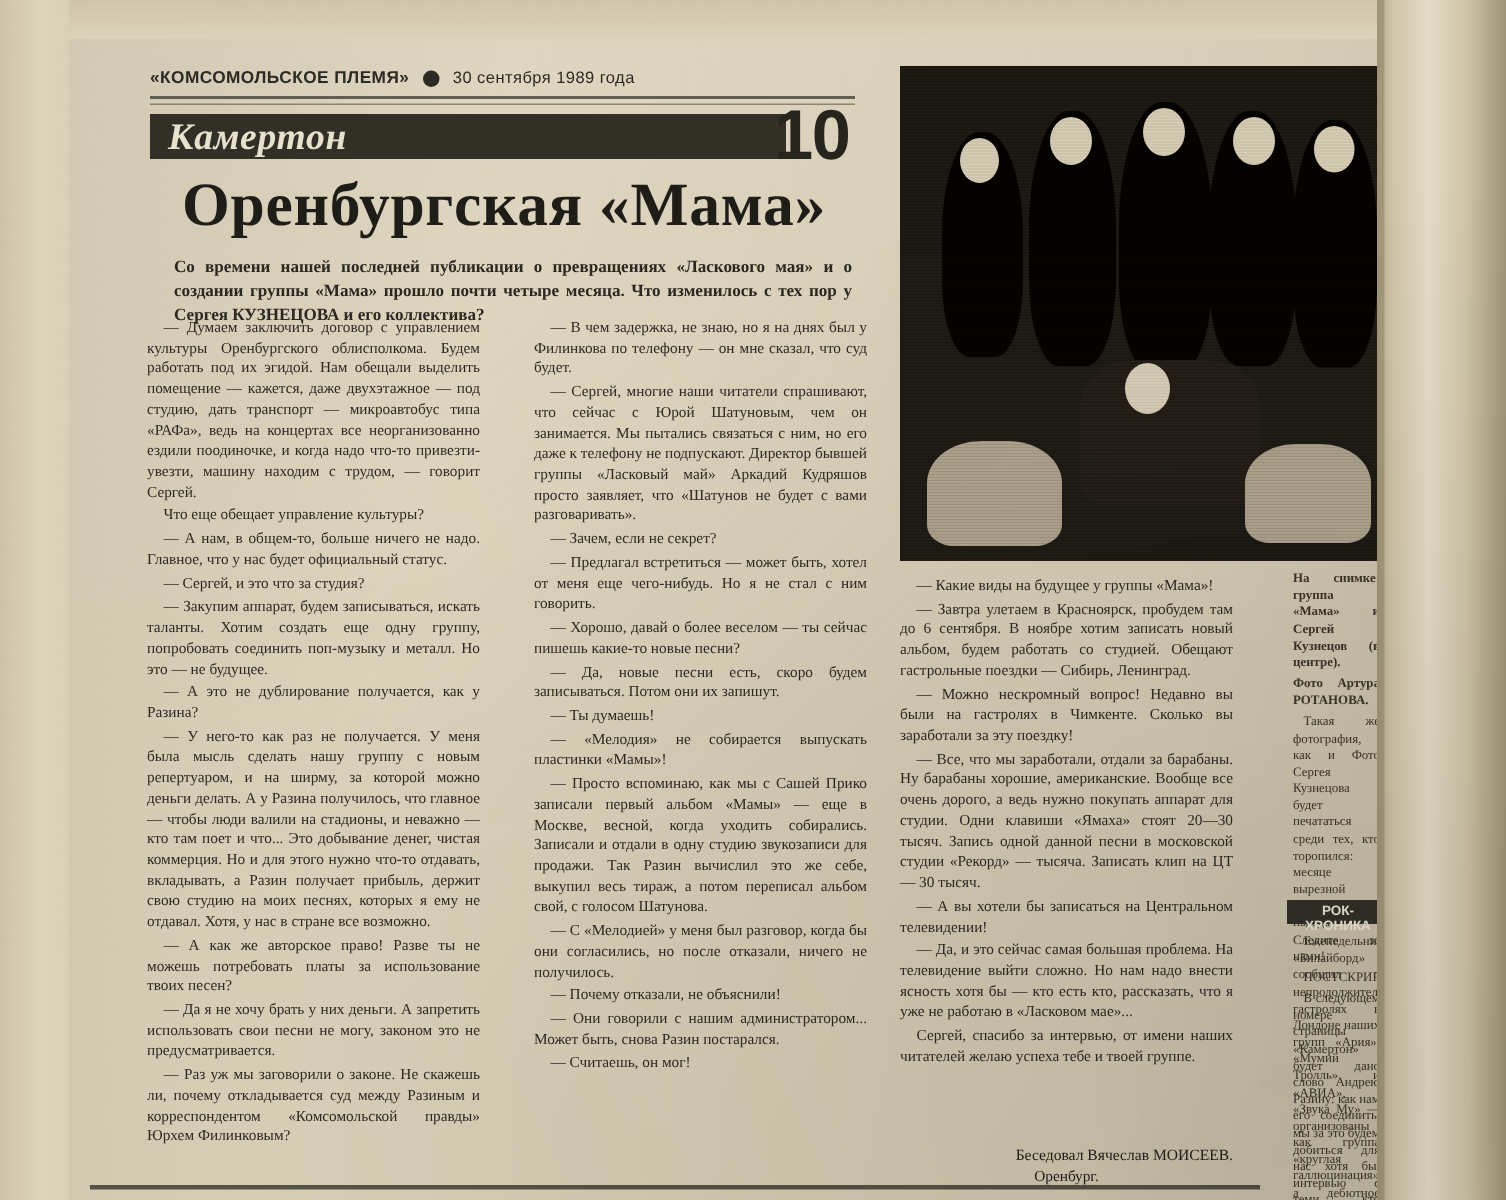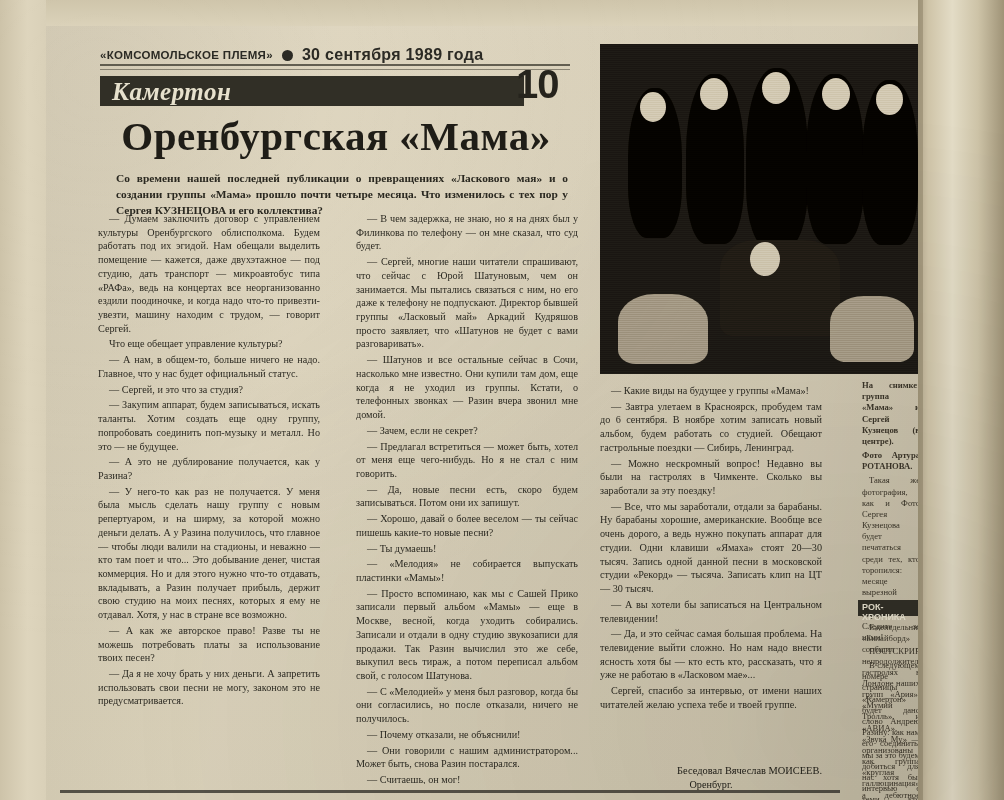--- a/index.html
+++ b/index.html
@@ -33,36 +33,36 @@
   .content{position:absolute;left:0;top:0;width:918px;height:800px;}
 
   
   .masthead{
     position:absolute;left:100px;top:46px;width:470px;
     display:flex;align-items:center;gap:9px;
     font-family:"Liberation Sans", sans-serif;
     font-size:11.5px;font-weight:bold;letter-spacing:.3px;color:#2b2a24;
   }
   .masthead .dot{width:11px;height:11px;border-radius:50%;background:#2b2a24;display:inline-block;}
-  .masthead .date{font-weight:bold;font-size:16px;}
+  .masthead .date{font-weight:normal;font-size:11px;}
   .rule-top{position:absolute;left:100px;top:64px;width:470px;height:2px;background:#3a372c;opacity:.75;}
   .rule-thin{position:absolute;left:100px;top:69px;width:470px;height:1px;background:#3a372c;opacity:.5;}
 
   .kamerton-bar{
     position:absolute;left:100px;top:76px;width:424px;height:30px;
     background:#312f26;
   }
   .kamerton{
     position:absolute;left:112px;top:78px;
     font-family:"Liberation Serif", serif;font-weight:bold;font-style:italic;
     font-size:25px;color:#e7e1cd;letter-spacing:.5px;
   }
   .pagenum{
     position:absolute;left:516px;top:62px;
-    font-family:"Liberation Sans", sans-serif;font-weight:bold;font-size:40px;
+    font-family:"Liberation Sans", sans-serif;font-weight:bold;font-size:47px;
     color:#26241d;letter-spacing:-1px;
   }
 
   .headline{
     position:absolute;left:96px;top:112px;width:480px;
     font-family:"Liberation Serif", serif;font-weight:bold;
     font-size:41px;color:#1f1d17;letter-spacing:.5px;
     text-align:center;
   }
 
@@ -130,20 +130,21 @@
     font-size:8.6px;line-height:1.3;color:#3a3428;text-align:justify;
   }
   .rc p{margin:0 0 3px 0;text-indent:7px;}
   .rc .hdr{font-weight:bold;text-indent:0;}
   .rc-box{
     position:absolute;left:858px;top:600px;width:64px;height:16px;background:#312f26;
   }
   .rc-box span{
     position:absolute;left:4px;top:2px;color:#e9e3d0;font-size:9px;font-weight:bold;
     font-family:"Liberation Sans", sans-serif;
+    text-align:center;
   }
   .rc2{
     position:absolute;left:862px;top:622px;width:58px;
     font-size:8.6px;line-height:1.3;color:#3a3428;text-align:justify;
   }
   .rc2 p{margin:0 0 3px 0;text-indent:7px;}
 
   .bottom-rule{position:absolute;left:60px;top:790px;width:780px;height:3px;background:#35322a;opacity:.8;}
   .left-edge{
     position:absolute;left:0;top:0;width:46px;height:800px;
@@ -182,30 +183,30 @@
       <div class="col col1">
         <p>— Думаем заключить договор с управлением культуры Оренбургского облисполкома. Будем работать под их эгидой. Нам обещали выделить помещение — кажется, даже двухэтажное — под студию, дать транспорт — микроавтобус типа «РАФа», ведь на концертах все неорганизованно ездили поодиночке, и когда надо что-то привезти-увезти, машину находим с трудом, — говорит Сергей.</p>
         <p>Что еще обещает управление культуры?</p>
         <p>— А нам, в общем-то, больше ничего не надо. Главное, что у нас будет официальный статус.</p>
         <p>— Сергей, и это что за студия?</p>
         <p>— Закупим аппарат, будем записываться, искать таланты. Хотим создать еще одну группу, попробовать соединить поп-музыку и металл. Но это — не будущее.</p>
         <p>— А это не дублирование получается, как у Разина?</p>
         <p>— У него-то как раз не получается. У меня была мысль сделать нашу группу с новым репертуаром, и на ширму, за которой можно деньги делать. А у Разина получилось, что главное — чтобы люди валили на стадионы, и неважно — кто там поет и что... Это добывание денег, чистая коммерция. Но и для этого нужно что-то отдавать, вкладывать, а Разин получает прибыль, держит свою студию на моих песнях, которых я ему не отдавал. Хотя, у нас в стране все возможно.</p>
         <p>— А как же авторское право! Разве ты не можешь потребовать платы за использование твоих песен?</p>
         <p>— Да я не хочу брать у них деньги. А запретить использовать свои песни не могу, законом это не предусматривается.</p>
+        <p>— Раз уж мы заговорили о законе. Не скажешь ли, почему откладывается суд между Разиным и корреспондентом «Комсомольской правды» Юрхем Филинковым?</p>
         <p></p>
       </div>
       <div class="col col2">
         <p>— В чем задержка, не знаю, но я на днях был у Филинкова по телефону — он мне сказал, что суд будет.</p>
         <p>— Сергей, многие наши читатели спрашивают, что сейчас с Юрой Шатуновым, чем он занимается. Мы пытались связаться с ним, но его даже к телефону не подпускают. Директор бывшей группы «Ласковый май» Аркадий Кудряшов просто заявляет, что «Шатунов не будет с вами разговаривать».</p>
-        <p>— Шатунов и все остальные сейчас в Сочи, насколько мне известно. Они купили там дом, еще когда я не уходил из группы. Кстати, о телефонных звонках — Разин вчера звонил мне домой.</p>
         <p>— Зачем, если не секрет?</p>
         <p>— Предлагал встретиться — может быть, хотел от меня еще чего-нибудь. Но я не стал с ним говорить.</p>
+        <p>— Хорошо, давай о более веселом — ты сейчас пишешь какие-то новые песни?</p>
         <p>— Да, новые песни есть, скоро будем записываться. Потом они их запишут.</p>
-        <p>— Хорошо, давай о более веселом — ты сейчас пишешь какие-то новые песни?</p>
         <p>— Ты думаешь!</p>
         <p>— «Мелодия» не собирается выпускать пластинки «Мамы»!</p>
         <p>— Просто вспоминаю, как мы с Сашей Прико записали первый альбом «Мамы» — еще в Москве, весной, когда уходить собирались. Записали и отдали в одну студию звукозаписи для продажи. Так Разин вычислил это же себе, выкупил весь тираж, а потом переписал альбом свой, с голосом Шатунова.</p>
         <p>— С «Мелодией» у меня был разговор, когда бы они согласились, но после отказали, ничего не получилось.</p>
         <p>— Почему отказали, не объяснили!</p>
         <p>— Они говорили с нашим администратором... Может быть, снова Разин постарался.</p>
         <p>— Считаешь, он мог!</p>
 
       </div>
     </div>

